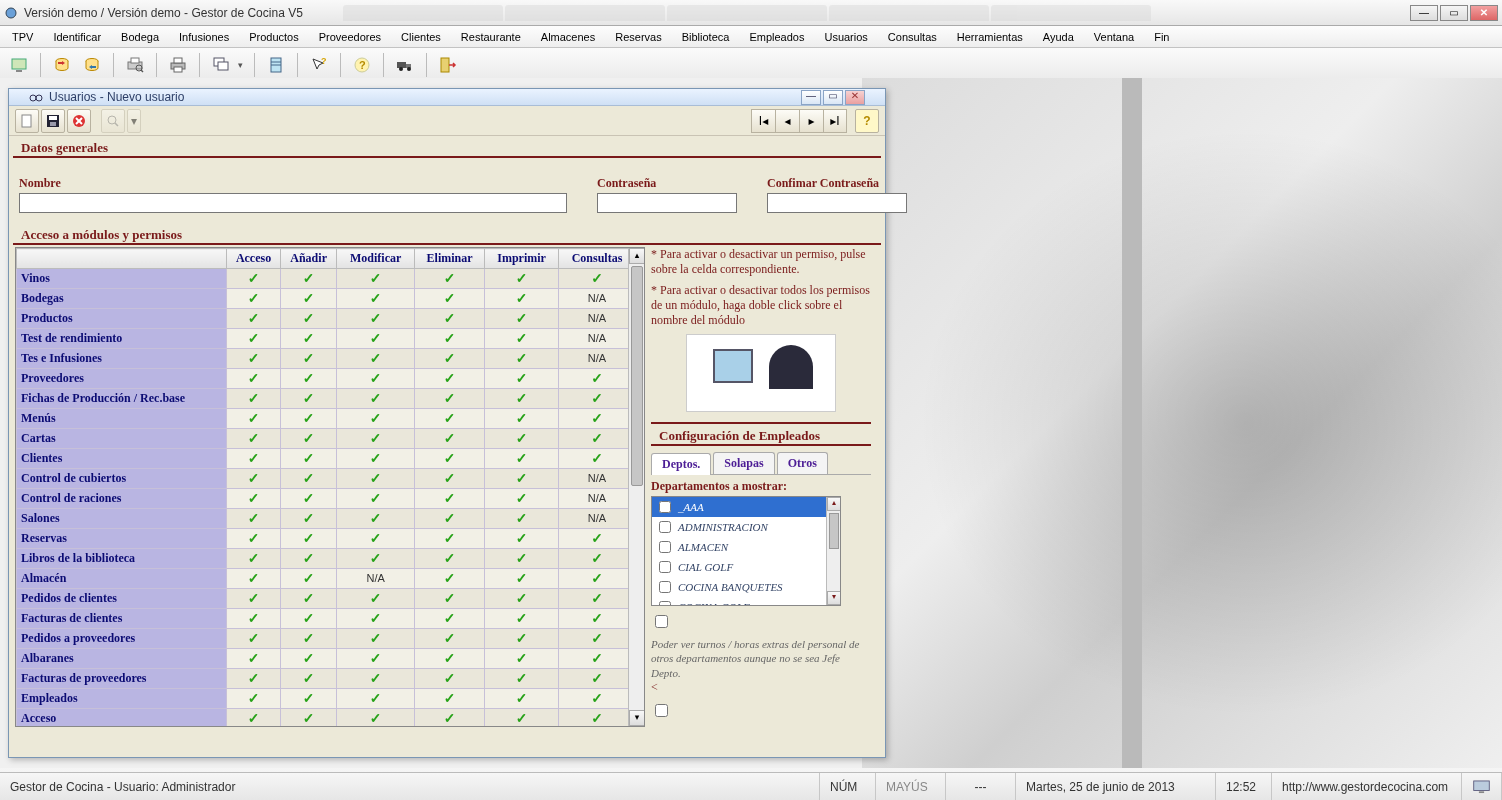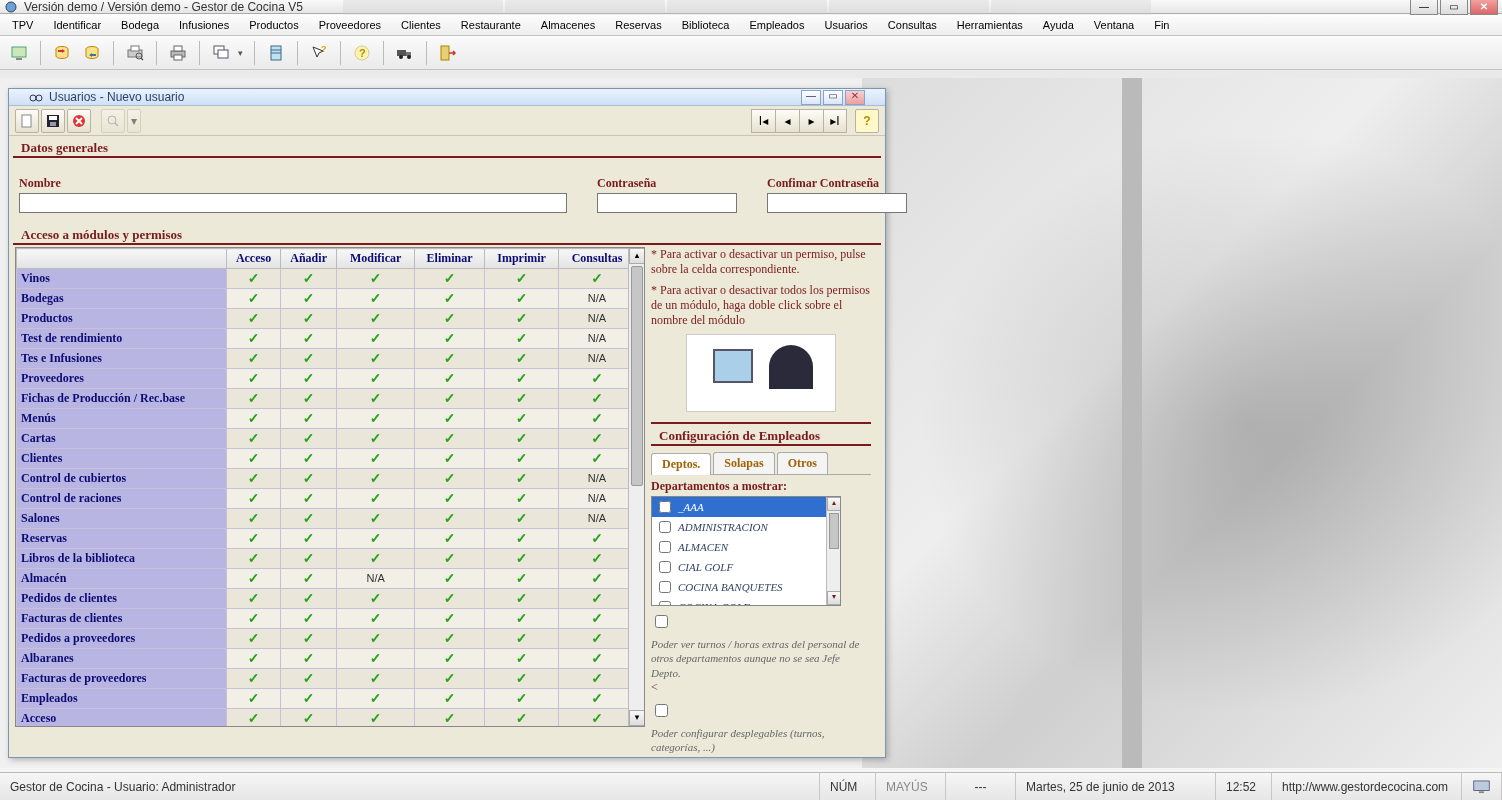--- a/index.html
+++ b/index.html
@@ -1,20 +1,20 @@
 <!DOCTYPE html>
 <html><head>
 <meta charset="utf-8">
 <style>
   * { box-sizing: border-box; }
   html, body { margin:0; padding:0; font-family: "Segoe UI", Tahoma, sans-serif; font-size:12px; background:#fff; }
   body { width:1502px; height:800px; overflow:hidden; position:relative; background:linear-gradient(180deg,#e8e8e8,#f5f5f5); }
 
   
-  .titlebar { height:14px; background:linear-gradient(#f9f9f9,#e6e6e6); border-bottom:1px solid #aaa; display:flex; align-items:center; padding:0 4px; font-size:12px; color:#333; }
+  .titlebar { height:26px; background:linear-gradient(#f9f9f9,#e6e6e6); border-bottom:1px solid #aaa; display:flex; align-items:center; padding:0 4px; font-size:12px; color:#333; }
   .titlebar .app-icon { width:14px; height:14px; margin-right:6px; }
   .titlebar .title { flex:0 0 auto; }
   .titlebar .tabs-ghost { flex:1; display:flex; gap:2px; padding-left:40px; opacity:.35; }
   .titlebar .tabs-ghost span { height:16px; width:160px; background:#d0d0d0; border-radius:3px 3px 0 0; }
   .titlebar .winbtns { display:flex; gap:2px; }
   .titlebar .winbtns button { width:28px; height:16px; border:1px solid #888; background:linear-gradient(#f5f5f5,#ddd); font-size:10px; line-height:12px; padding:0; cursor:pointer; }
   .titlebar .winbtns button.close { background:linear-gradient(#f2a0a0,#d66); color:#fff; font-weight:bold;}
 
   
   .menubar { height:22px; background:linear-gradient(#fdfdfd,#eee); border-bottom:1px solid #c3c3c3; display:flex; align-items:stretch; padding:0 2px; font-size:11px; }
@@ -79,21 +79,21 @@
 
   
   .perm-help { width:220px; font-family:"Comic Sans MS",cursive; color:#7a1a1a; }
   .perm-help p { margin:0 0 6px; font-size:12px; line-height:1.25;}
   .help-img { width:150px; height:78px; margin:6px auto 10px; background:#fff; border:1px solid #ccc; position:relative; display:flex; align-items:flex-end; justify-content:center;}
   .help-img::before { content:""; width:36px; height:30px; background:#a9d0e8; border:2px solid #556; position:absolute; left:26px; top:14px;}
   .help-img::after { content:""; width:44px; height:44px; border-radius:50% 50% 0 0; background:#2a2a3a; position:absolute; right:22px; top:10px;}
 
   .emp-section { border-top:2px solid #7a1a1a; margin-top:4px;}
   .emp-tabs { display:flex; border-bottom:1px solid #aaa; margin-top:6px;}
-  .emp-tabs .tab { padding:3px 10px; font-family:"Comic Sans MS",cursive; font-weight:bold; color:#a16207; border:1px solid #aaa; border-bottom:none; margin-right:2px; background:#f4f4f4; cursor:pointer; font-size:12px; border-radius:3px 3px 0 0;}
+  .emp-tabs .tab { padding:3px 10px; font-family:"Comic Sans MS",cursive; font-weight:bold; color:#4c1d95; border:1px solid #aaa; border-bottom:none; margin-right:2px; background:#f4f4f4; cursor:pointer; font-size:12px; border-radius:3px 3px 0 0;}
   .emp-tabs .tab.active { background:#fff; position:relative; top:1px;}
   .emp-subtitle { font-family:"Comic Sans MS",cursive; color:#7a1a1a; font-weight:bold; font-size:12px; margin:4px 0 2px;}
   .dept-list { border:1px solid #888; height:110px; width:190px; overflow:hidden; background:#fff; position:relative;}
   .dept-list .dept-item { display:flex; align-items:center; gap:4px; padding:1px 3px; font-family:"Comic Sans MS",cursive; font-style:italic; font-size:11px; color:#346;}
   .dept-list .dept-item input { width:12px; height:12px;}
   .dept-list .dept-item.sel { background:#2f6fd0; color:#fff;}
   .dept-scroll { position:absolute; right:0; top:0; width:14px; height:100%; background:#eee; border-left:1px solid #bbb;}
   .dept-scroll .bu,.dept-scroll .bd { position:absolute; left:0; width:14px; height:14px; border:1px solid #aaa; background:linear-gradient(#f8f8f8,#ddd); font-size:8px; text-align:center; cursor:pointer;}
   .dept-scroll .bu{top:0;} .dept-scroll .bd{bottom:0;}
   .dept-scroll .th{position:absolute; left:2px; top:16px; width:10px; height:36px; background:#c6c6c6; border:1px solid #999;}
@@ -595,21 +595,20 @@
             </div>
           </div>
           <label class="emp-check">
             <input type="checkbox" style="">
             <span>Poder ver turnos / horas extras del personal de otros departamentos aunque no se sea Jefe Depto.</span>
           </label>
           &lt;
 
           <label class="emp-check">
             <input type="checkbox" style="">
-            <span>Poder configurar desplegables (turnos, categorías, ...)</span>
           </label>
         </div>
       </div>
     </div>
 
   </div>
 </div>
 
 <div class="statusbar">
   <div class="cell flex">Gestor de Cocina - Usuario: Administrador</div>

